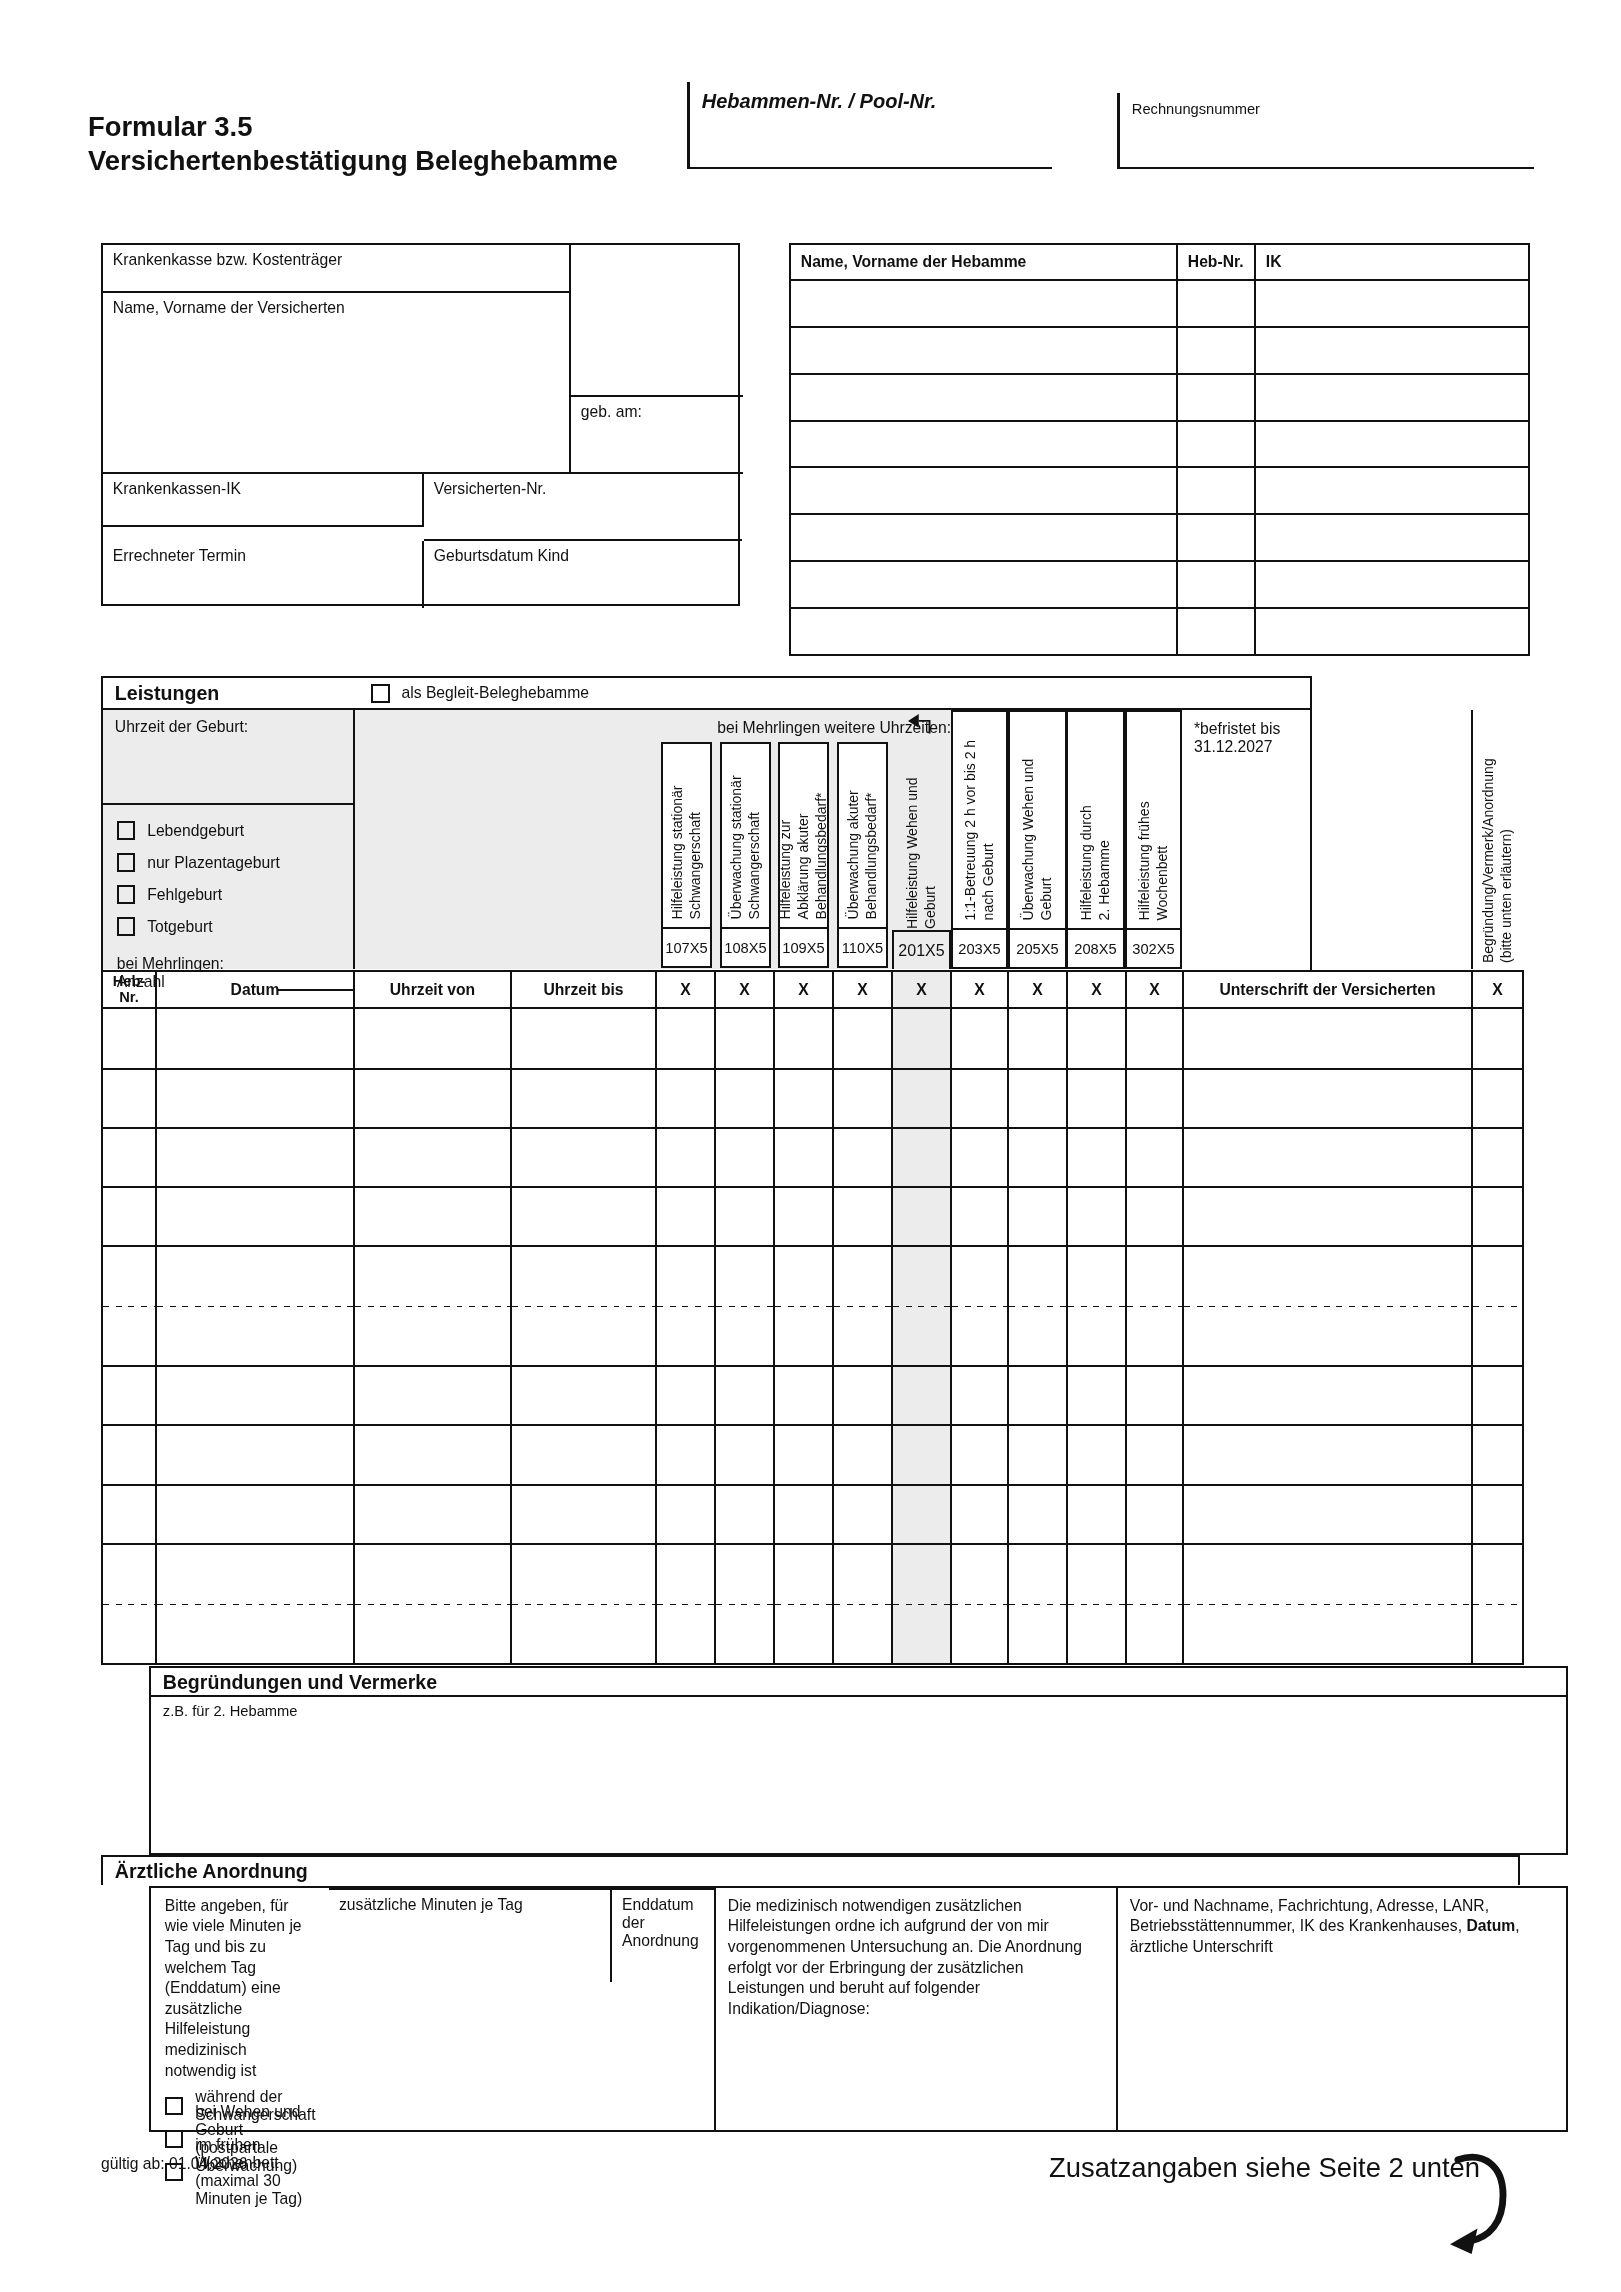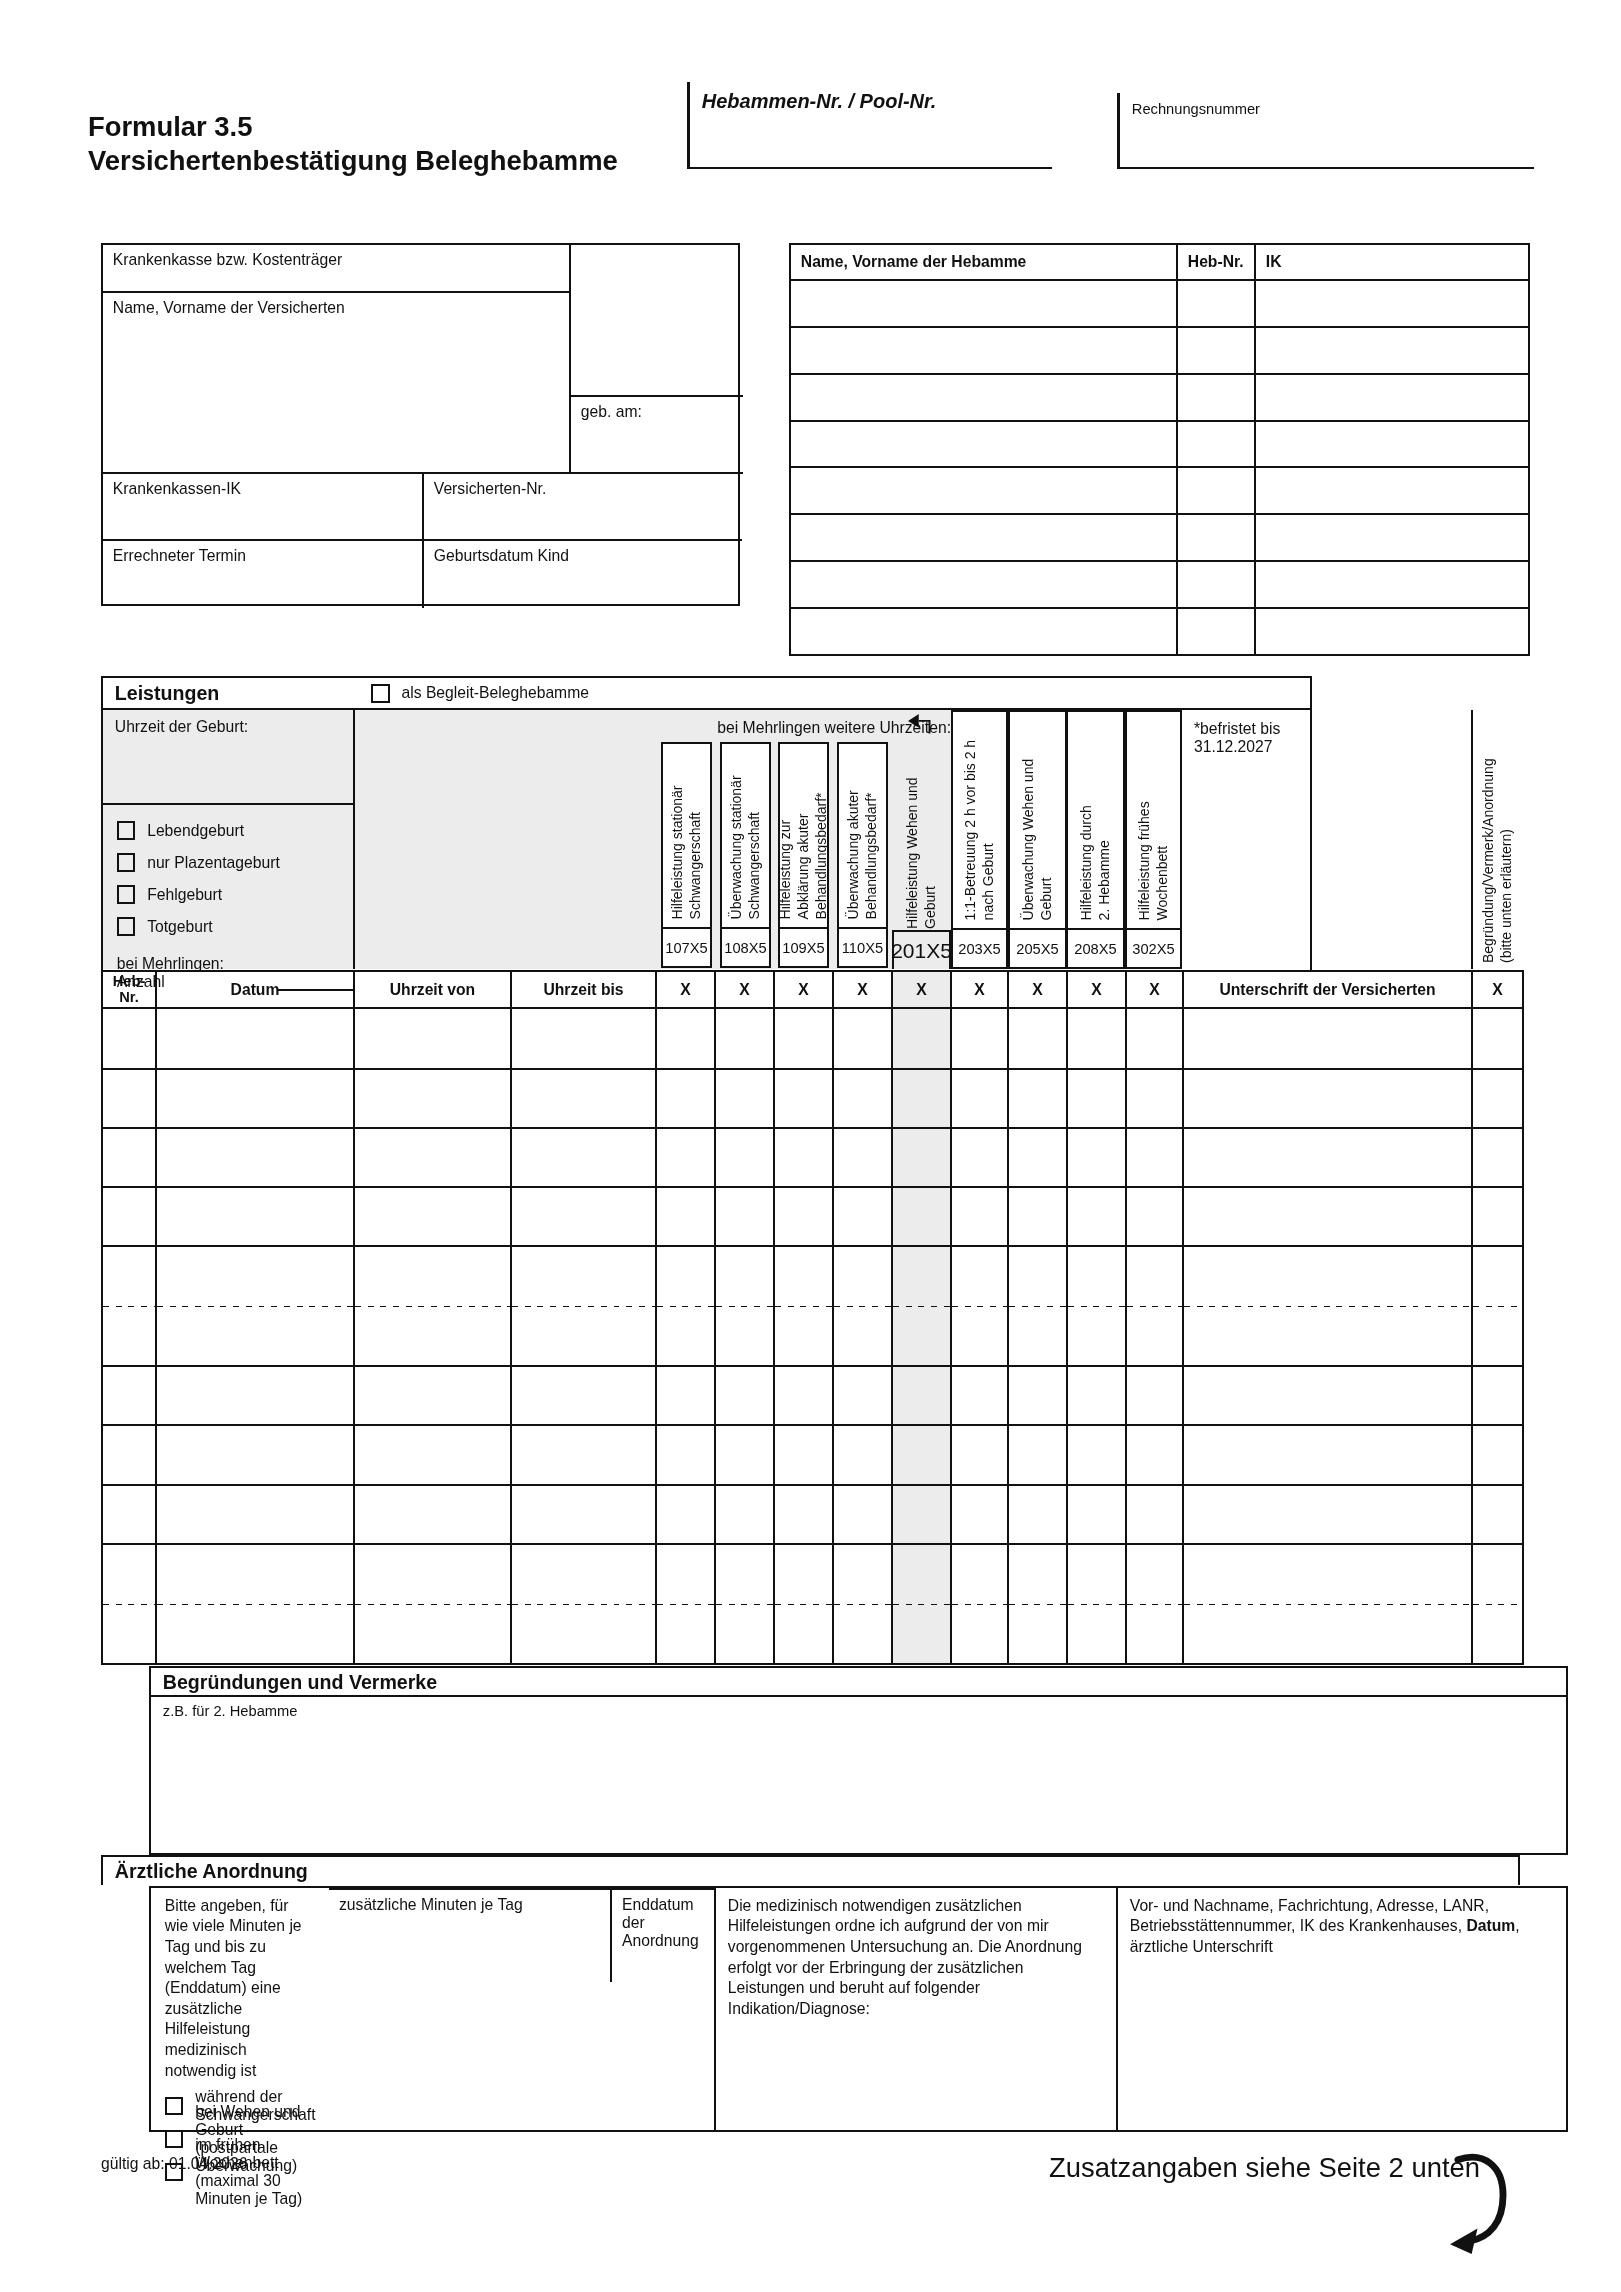--- a/index.html
+++ b/index.html
@@ -99,21 +99,21 @@
   </div>
   <div class="abs lbox box-rechnr">
     <span>Rechnungsnummer</span>
   </div>
 
   <div class="abs insured">
     <div class="cell br2 bb2" style="left:0;top:0;width:468px;height:48px;"><span>Krankenkasse bzw. Kostenträger</span></div>
     <div class="cell br2 bb2" style="left:0;top:48px;width:468px;height:181px;"><span>Name, Vorname der Versicherten</span></div>
     <div class="cell bb2" style="left:468px;top:0;width:172px;height:152px;"></div>
     <div class="cell bb2" style="left:468px;top:152px;width:172px;height:77px;"><span>geb. am:</span></div>
-    <div class="cell br2 bb2" style="left:0;top:229px;width:321px;height:67px;"><span>Krankenkassen-IK</span></div>
+    <div class="cell br2 bb2" style="left:0;top:229px;width:321px;height:53px;"><span>Krankenkassen-IK</span></div>
     <div class="cell bb2" style="left:321px;top:229px;width:318px;height:67px;"><span>Versicherten-Nr.</span></div>
     <div class="cell br2" style="left:0;top:296px;width:321px;height:67px;"><span>Errechneter Termin</span></div>
     <div class="cell" style="left:321px;top:296px;width:318px;height:67px;"><span>Geburtsdatum Kind</span></div>
   </div>
 
   <table class="hebtab">
     <colgroup>
         <col style="width:387px">
         <col style="width:78px">
         <col style="width:274px">
@@ -250,21 +250,21 @@
             <polygon points="0,7 11,0 11,14" fill="#111"></polygon>
             <path d="M11 7 H22 V20" stroke="#111" stroke-width="2" fill="none"></path>
           </svg>
       </div>
       <div class="svc5" style="top:29px;height:190px;display:flex;justify-content:center;">
         <div class="vt">
             <span>Hilfeleistung Wehen und</span>
             <span>Geburt</span>
           </div>
       </div>
-      <div class="svc5" style="bottom:0;height:39px;border:2px solid #111;border-bottom:none;box-sizing:border-box;display:flex;align-items:center;justify-content:center;font-size:21px;">201X5</div>
+      <div class="svc5" style="bottom:0;height:39px;border:2px solid #111;border-bottom:none;box-sizing:border-box;display:flex;align-items:center;justify-content:center;font-size:16px;">201X5</div>
 
       <div class="svc" style="left:848px;top:0;width:57px;height:259px;">
         <div class="svc-label">
             <div class="vt">
               <span>1:1-Betreuung 2 h vor bis 2 h</span>
               <span>nach Geburt</span>
             </div>
           </div>
         <div class="svc-code">203X5</div>
       </div>

